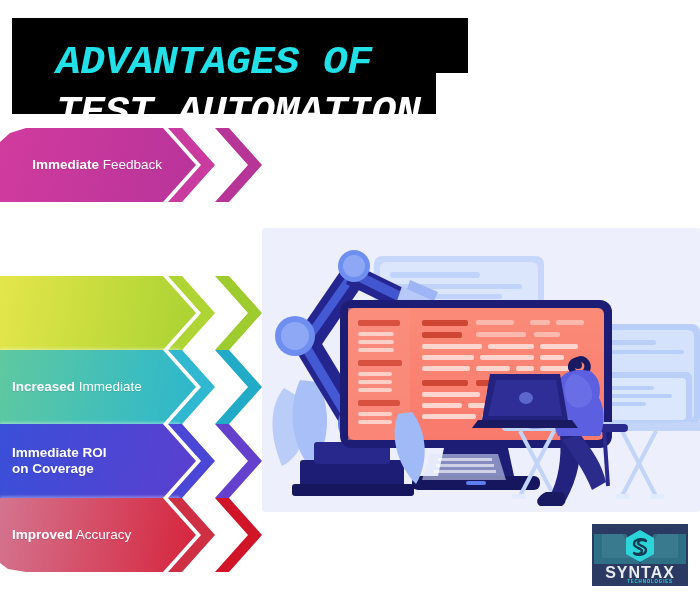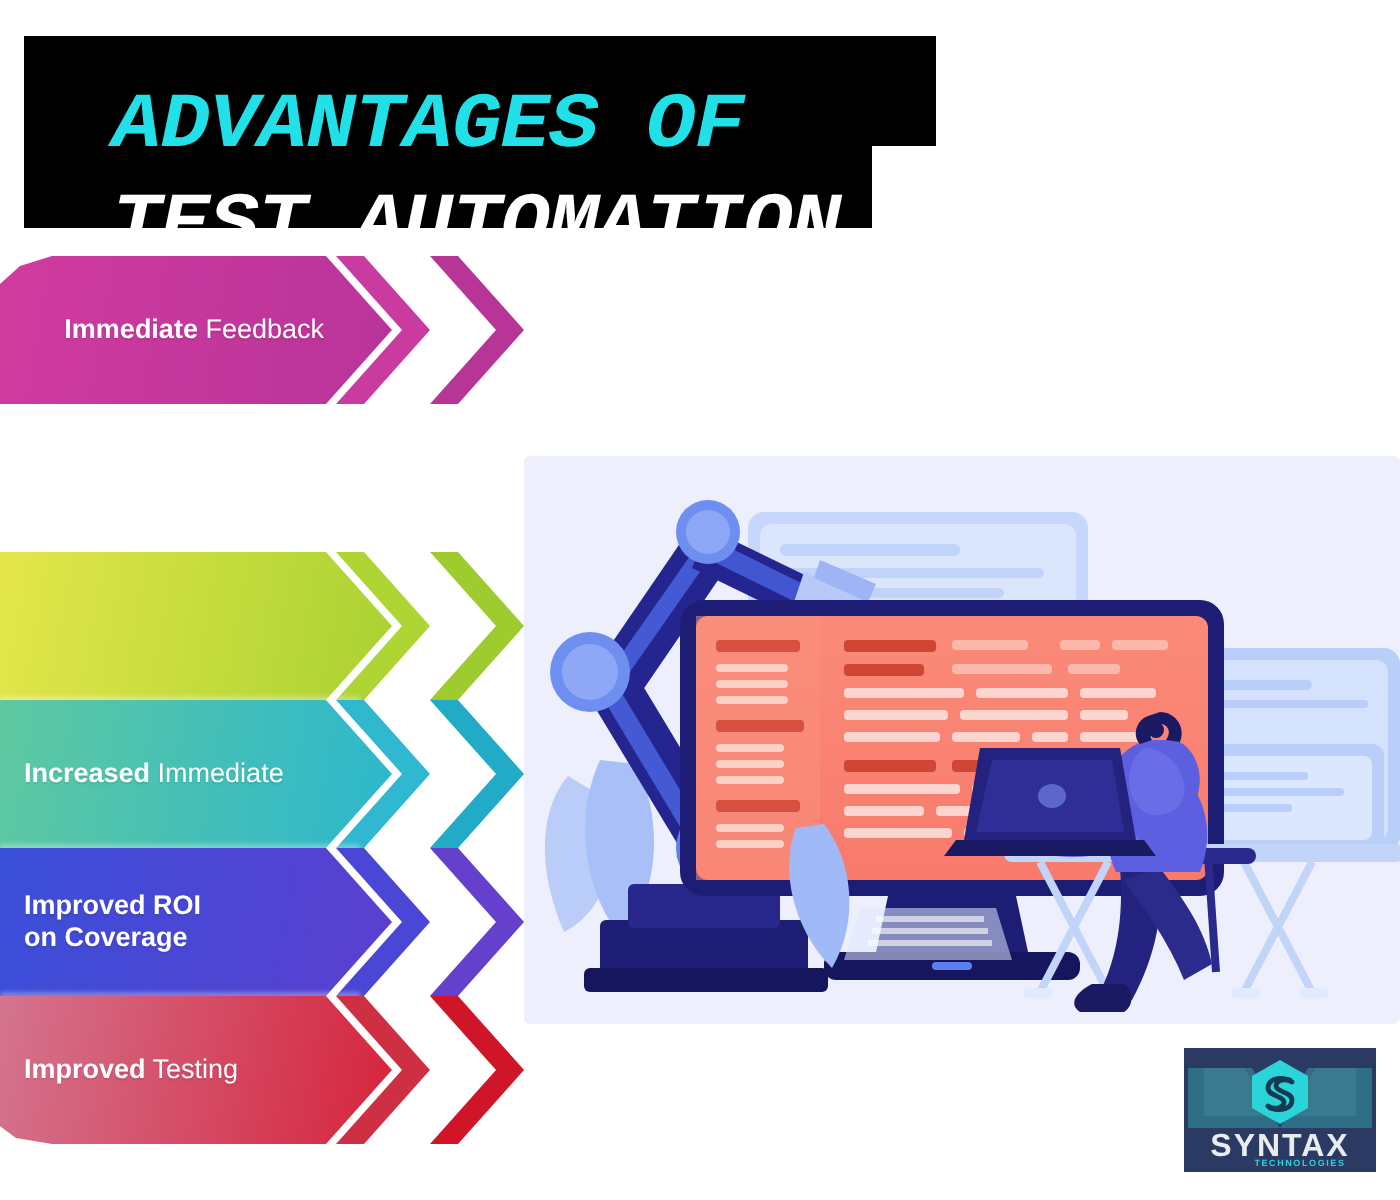--- a/index.html
+++ b/index.html
@@ -153,32 +153,32 @@
       <b>Increased</b><span> Immediate</span>
     </div>
   </div>
 
   <div class="bar-row" style="top:296px;">
     <div class="bar-sep" style="top:-2px;"></div>
     <div class="bar-body" id="body-4" style="background: linear-gradient(100deg, rgb(58, 79, 216) 0%, rgb(91, 63, 208) 100%);"></div>
     <div class="chev c1" id="chv1-4" style="background: rgb(74, 70, 214);"></div>
     <div class="chev c2" id="chv2-4" style="background: rgb(100, 64, 205);"></div>
     <div class="bar-label">
-      <b>Improved ROI</b><br>
+      <b>Immediate ROI</b><br>
       <b>on Coverage</b>
     </div>
   </div>
 
   <div class="bar-row last" style="top:370px;">
     <div class="bar-sep" style="top:-2px;"></div>
     <div class="bar-body" id="body-5" style="background: linear-gradient(100deg, rgb(212, 116, 143) 0%, rgb(214, 36, 60) 100%);"></div>
     <div class="chev c1" id="chv1-5" style="background: rgb(207, 47, 67);"></div>
     <div class="chev c2" id="chv2-5" style="background: rgb(208, 21, 40);"></div>
     <div class="bar-label">
-      <b>Improved</b><span> Testing</span>
+      <b>Improved</b><span> Accuracy</span>
     </div>
   </div>
 
 </div>
 
 <div id="illustration">
 <svg viewBox="0 0 438 284" xmlns="http://www.w3.org/2000/svg">
   <defs>
     <clipPath id="frameclip">
       <rect x="0" y="0" width="438" height="284" rx="3"></rect>

